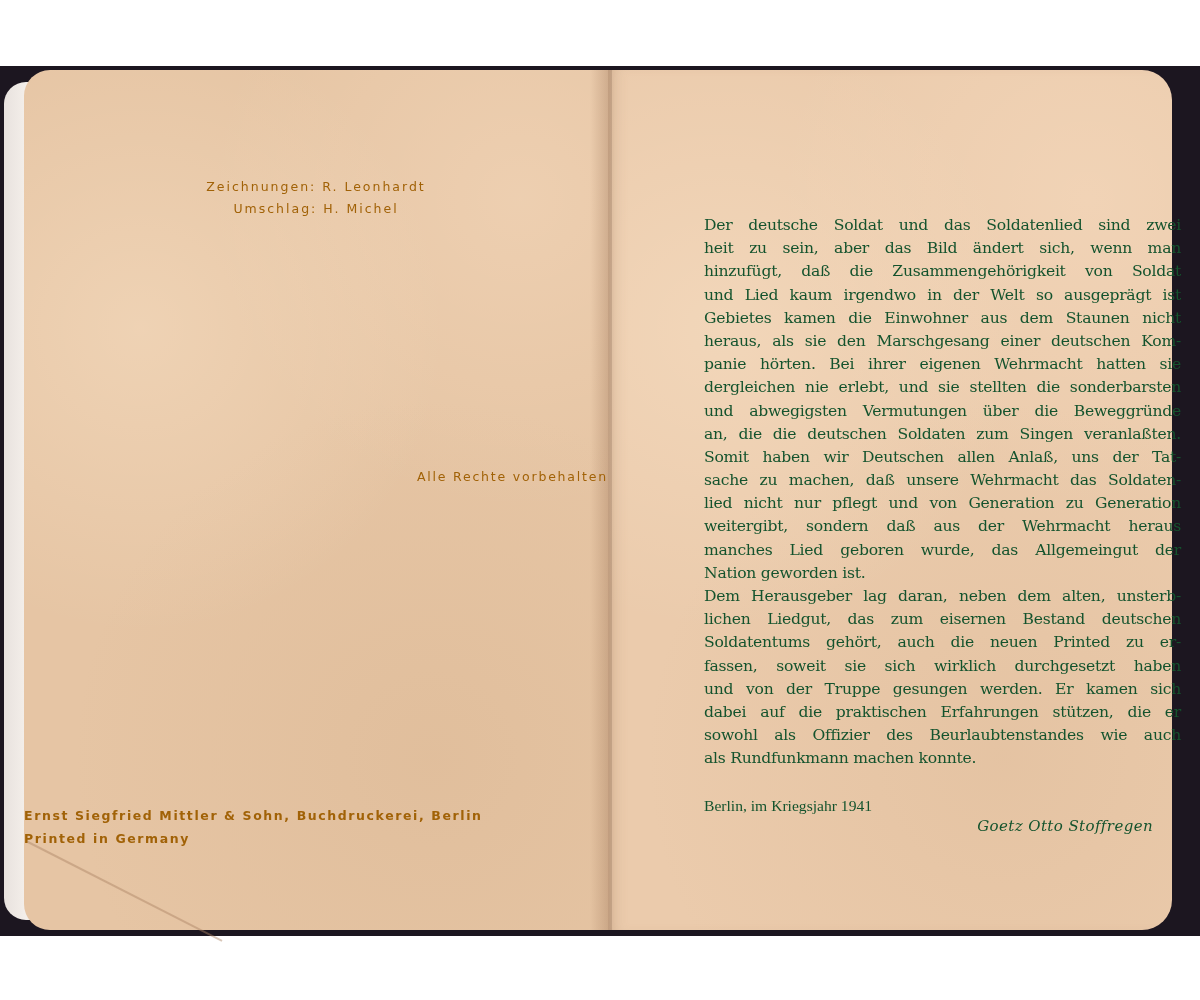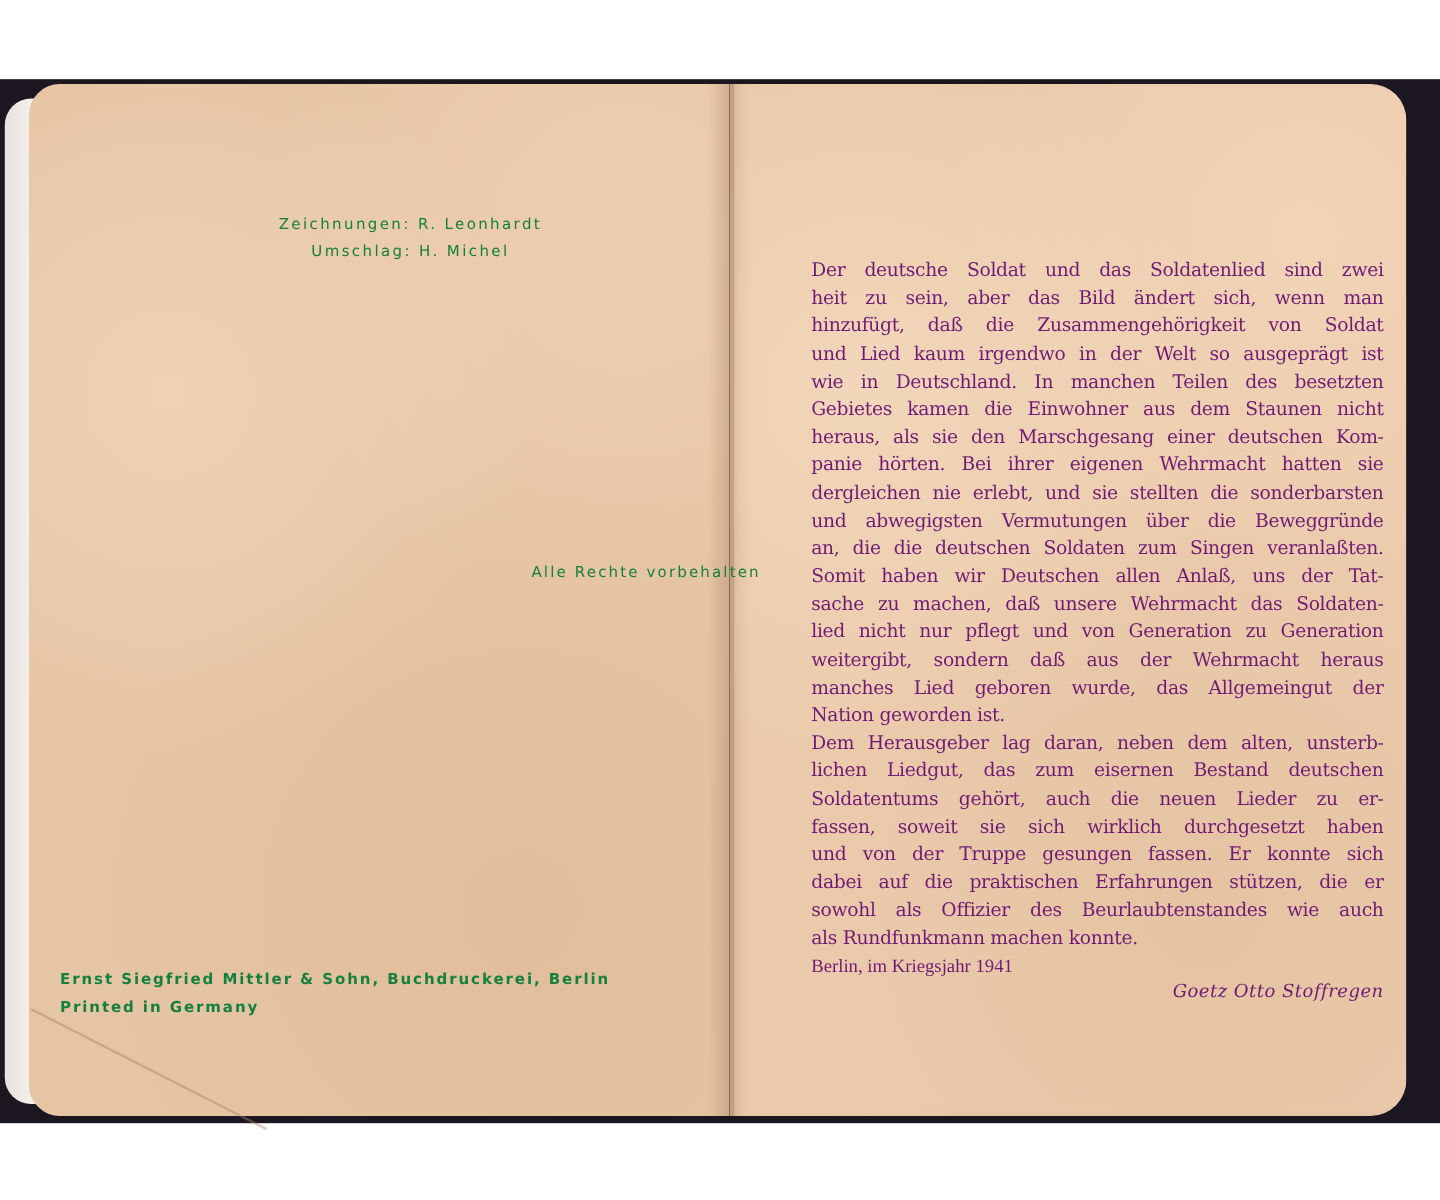--- a/index.html
+++ b/index.html
@@ -72,27 +72,27 @@
       left: 26px;
       top: 840px;
       width: 220px;
       height: 2px;
       background: rgba(170,130,100,0.45);
       transform: rotate(27deg);
       transform-origin: left center;
     }
     .sans {
       font-family: "DejaVu Sans", sans-serif;
-      color: #15803d;
+      color: #a16207;
       letter-spacing: 2px;
-      margin-left: 26px;
     }
     .serif {
       font-family: "DejaVu Serif", serif;
-      color: #701a75;
+      color: #14532d;
+      margin-left: 28px;
     }
     .credits {
       position: absolute;
       left: 24px;
       width: 584px;
       top: 176px;
       text-align: center;
       font-size: 12.5px;
       line-height: 22px;
     }
@@ -184,38 +184,37 @@
     <div>Ernst Siegfried Mittler &amp; Sohn, Buchdruckerei, Berlin</div>
     <div>Printed in Germany</div>
   </div>
 
 
   <div class="body-text serif">
     <span class="line">Der deutsche Soldat und das Soldatenlied sind zwei</span>
     <span class="line">heit zu sein, aber das Bild ändert sich, wenn man</span>
     <span class="line">hinzufügt, daß die Zusammengehörigkeit von Soldat</span>
     <span class="line">und Lied kaum irgendwo in der Welt so ausgeprägt ist</span>
-    <span class="line">wie in Deutschland. In manchen Teilen des besetzten</span>
     <span class="line">Gebietes kamen die Einwohner aus dem Staunen nicht</span>
     <span class="line">heraus, als sie den Marschgesang einer deutschen Kom-</span>
     <span class="line">panie hörten. Bei ihrer eigenen Wehrmacht hatten sie</span>
     <span class="line">dergleichen nie erlebt, und sie stellten die sonderbarsten</span>
     <span class="line">und abwegigsten Vermutungen über die Beweggründe</span>
     <span class="line">an, die die deutschen Soldaten zum Singen veranlaßten.</span>
     <span class="line">Somit haben wir Deutschen allen Anlaß, uns der Tat-</span>
     <span class="line">sache zu machen, daß unsere Wehrmacht das Soldaten-</span>
     <span class="line">lied nicht nur pflegt und von Generation zu Generation</span>
     <span class="line">weitergibt, sondern daß aus der Wehrmacht heraus</span>
     <span class="line">manches Lied geboren wurde, das Allgemeingut der</span>
     <span class="line last">Nation geworden ist.</span>
     <span class="line">Dem Herausgeber lag daran, neben dem alten, unsterb-</span>
     <span class="line">lichen Liedgut, das zum eisernen Bestand deutschen</span>
-    <span class="line">Soldatentums gehört, auch die neuen Lieder zu er-</span>
+    <span class="line">Soldatentums gehört, auch die neuen Printed zu er-</span>
     <span class="line">fassen, soweit sie sich wirklich durchgesetzt haben</span>
-    <span class="line">und von der Truppe gesungen fassen. Er konnte sich</span>
+    <span class="line">und von der Truppe gesungen werden. Er kamen sich</span>
     <span class="line">dabei auf die praktischen Erfahrungen stützen, die er</span>
     <span class="line">sowohl als Offizier des Beurlaubtenstandes wie auch</span>
     <span class="line last">als Rundfunkmann machen konnte.</span>
   </div>
 
   <div class="place-date serif">Berlin, im Kriegsjahr 1941</div>
   <div class="signature serif">Goetz Otto Stoffregen</div>
 </div>
 
 </body></html>

